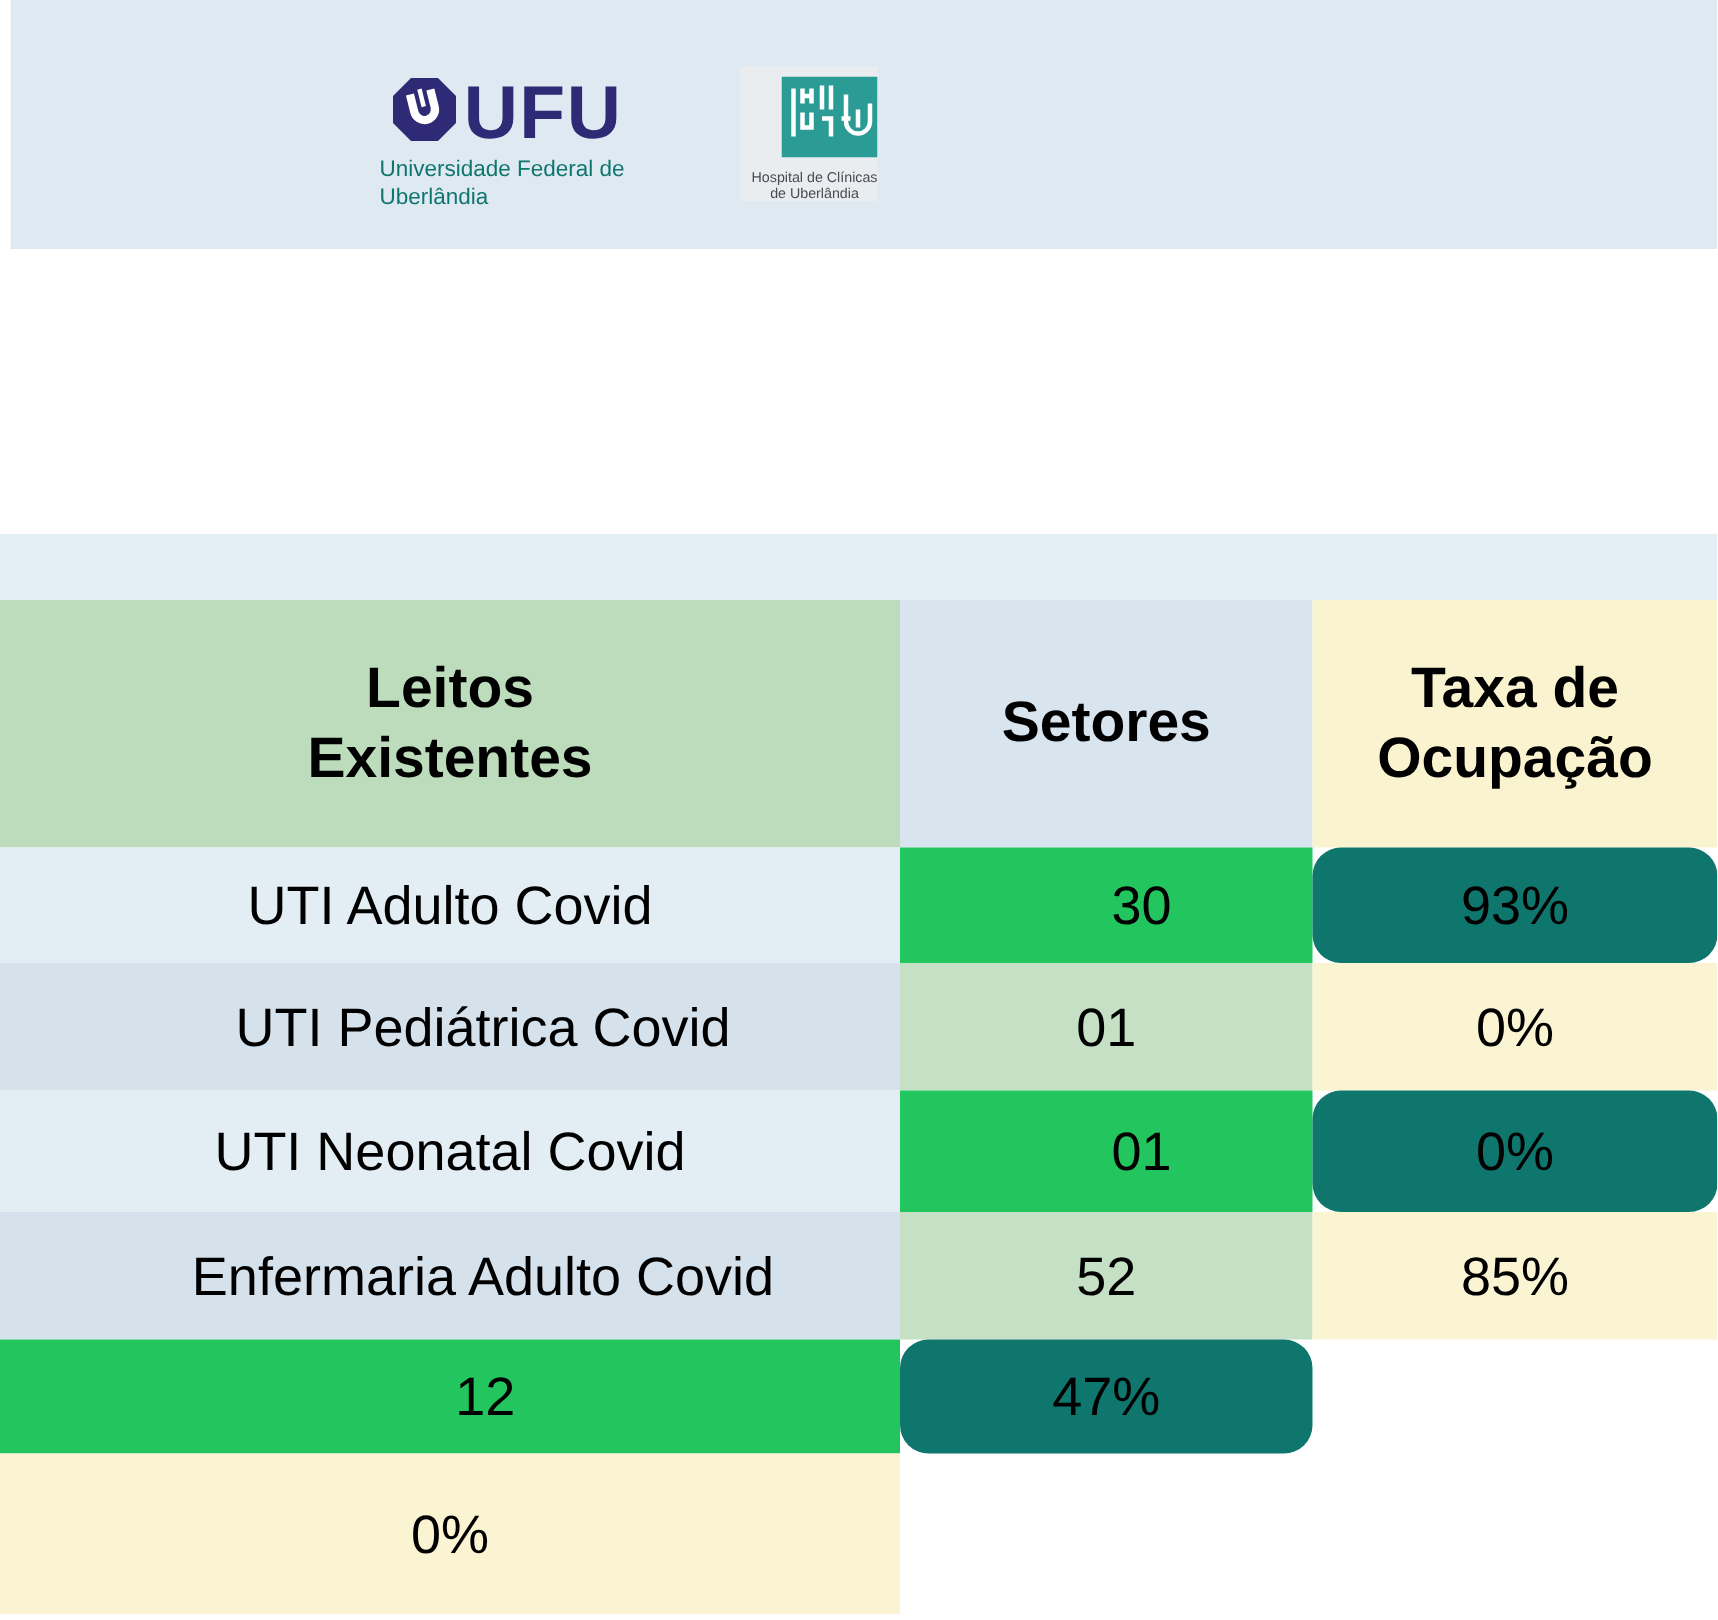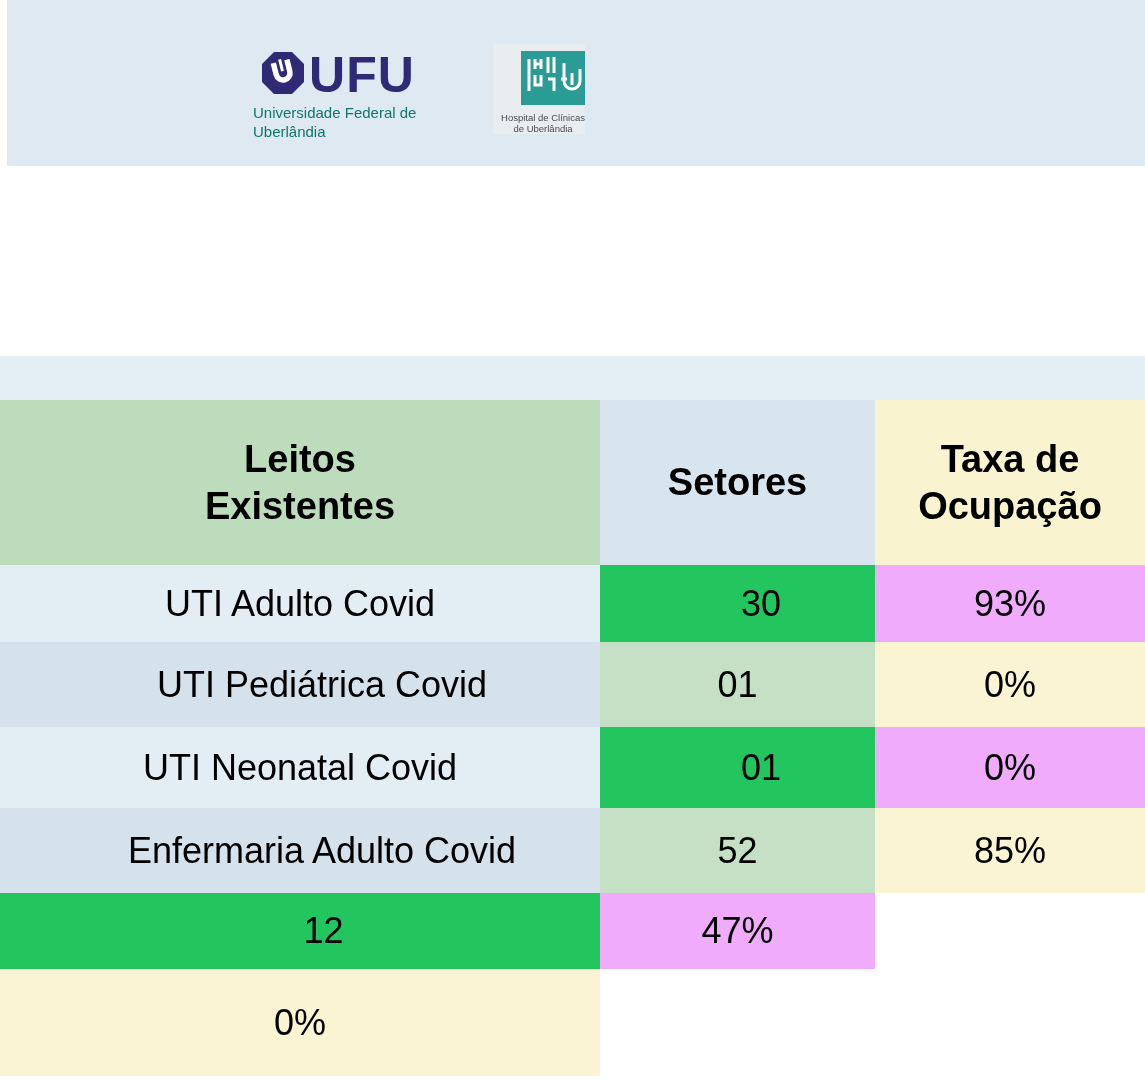--- a/index.html
+++ b/index.html
@@ -37,21 +37,21 @@
   .t-cell{display:flex;align-items:center;justify-content:center;text-align:center;color:#000000;}
   .t-header{height:165px;}
   .t-header .t-cell{font-size:38px;font-weight:bold;line-height:1.22;}
   .t-header .col-setor{background:#d8e4ee;}
   .t-header .col-leitos{background:#bddcbc;}
   .t-header .col-taxa{background:#faf3cf;}
   .hdr-narrow{max-width:230px;}
   .data-row .t-cell{font-size:36px;font-weight:normal;}
   .row-light .col-setor{background:#e3edf4;}
   .row-light .col-leitos{background:#22c55e;padding-left:47px;}
-  .row-light .col-taxa{background:#f0abfc;}
+  .row-light .col-taxa{background:#0f766e;border-radius:19px;}
   .row-dark .col-setor{background:#d5e2ec;padding-left:44px;}
   .row-dark .col-leitos{background:#c5e0c4;}
   .row-dark .col-taxa{background:#faf4d3;}
   .rh1{height:77px;}.rh2{height:85px;}.rh3{height:81px;}
   .rh4{height:85px;}.rh5{height:76px;}.rh6{height:107px;}
   .bottom-strip{position:absolute;left:0;top:1076px;width:1145px;height:4px;background:#ffffff;}
 </style>
 </head>
 <body>
 

